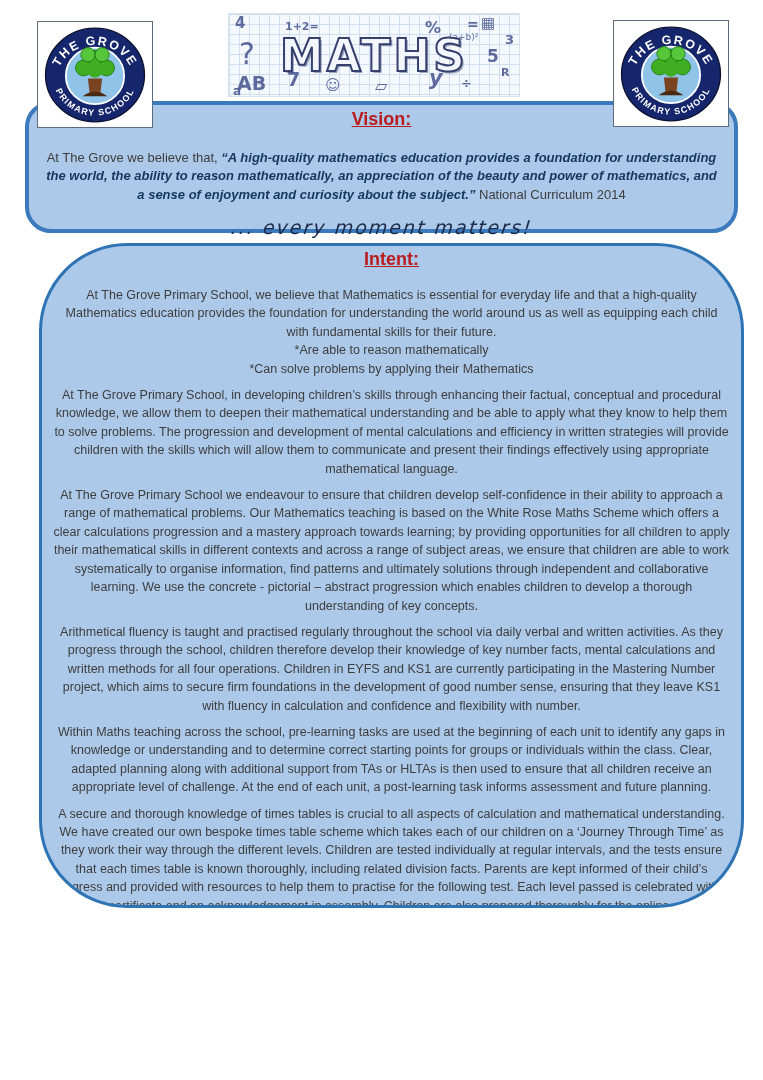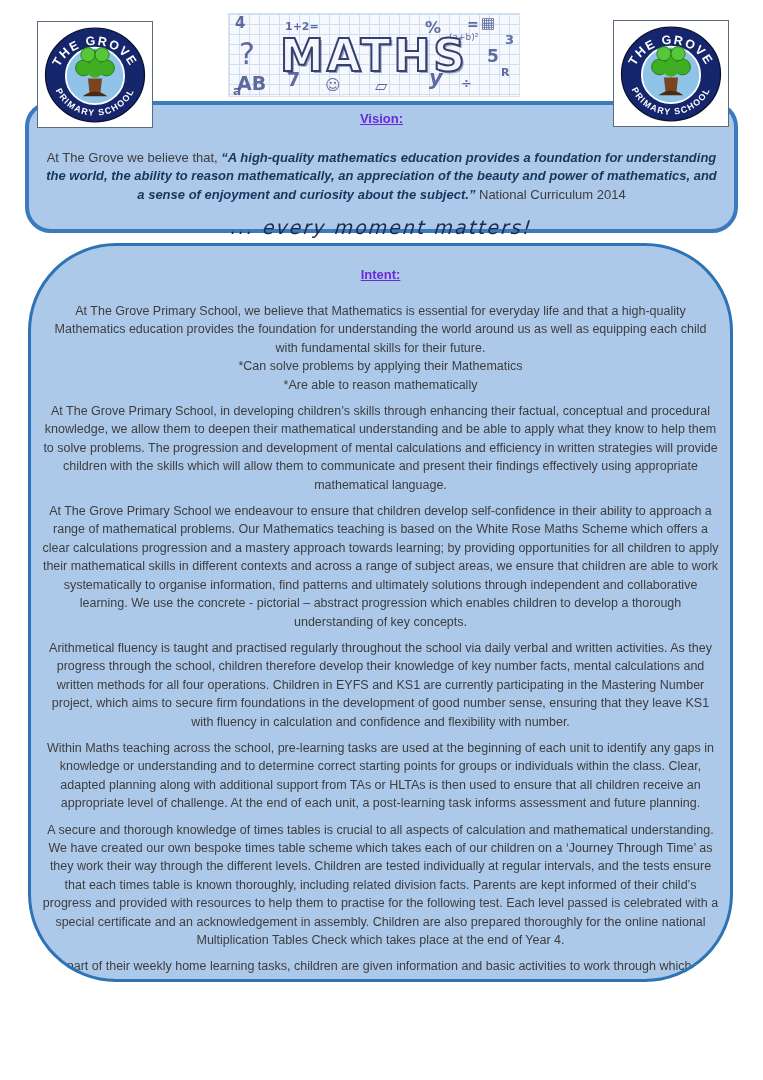--- a/index.html
+++ b/index.html
@@ -42,26 +42,26 @@
   .d12{ left:4px;   top:70px; font-size:12px; }
   .d13{ left:238px; top:2px;  font-size:14px; }
   .d14{ left:252px; top:0px;  font-size:15px; font-weight:normal; }
   .d15{ left:96px;  top:62px; font-size:15px; font-weight:normal; }
   .d16{ left:146px; top:62px; font-size:16px; font-weight:normal; }
 
   
   .vision-panel { position:absolute; left:25px; top:101px; width:713px; height:132px;
                   background:#adc9e9; border:4px solid #3a7abd; border-radius:26px;
                   z-index:1; text-align:center; padding:5px 14px 0 14px; }
-  .main-panel { position:absolute; left:28px; top:243px; width:705px; height:739px;
+  .main-panel { position:absolute; left:39px; top:243px; width:705px; height:665px;
                 background:#adc9e9; border:3px solid #2e74b5; border-radius:88px;
-                z-index:1; text-align:center; padding:20px 11px 0 11px; overflow:hidden; }
+                z-index:1; text-align:center; padding:4px 11px 0 11px; overflow:hidden; }
 
-  .section-heading { font-size:13px; font-weight:bold; text-decoration:underline;
-                     color:#6d28d9; line-height:18px; }
+  .section-heading { font-size:18px; font-weight:bold; text-decoration:underline;
+                     color:#b91c1c; line-height:18px; }
   .body-text { font-size:12.5px; line-height:18.4px; color:#3d3d3d; }
   .vision-panel .body-text { margin-top:21px; font-size:13px; }
   .quote-text { font-weight:bold; font-style:italic; color:#17365d; }
   .motto { display:inline-block; margin-top:12px; font-size:19px; color:#1c2b4a;
            font-style:italic; letter-spacing:2px; transform:skewX(-6deg);
            font-family:"DejaVu Sans", sans-serif; }
 
   .main-panel .block { margin-top:8px; }
   .main-panel .block.first { margin-top:18px; }
   .main-panel .bullets div { line-height:18.4px; }
@@ -148,22 +148,22 @@
     <div class="section-heading">Vision:</div>
     <div class="body-text"><span>At The Grove we believe that, </span><span class="quote-text">“A high-quality mathematics education provides a foundation for understanding the world, the ability to reason mathematically, an appreciation of the beauty and power of mathematics, and a sense of enjoyment and curiosity about the subject.”</span><span>  National Curriculum 2014</span></div>
     <div><span class="motto">... every moment matters!</span></div>
   </div>
 
   <div class="main-panel">
     <div class="section-heading">Intent:</div>
 
     <div class="block first body-text">At The Grove Primary School, we believe that Mathematics is essential for everyday life and that a high-quality Mathematics education provides the foundation for understanding the world around us as well as equipping each child with fundamental skills for their future.</div>
     <div class="bullets body-text">
+      <div>*Are able to reason mathematically</div>
       <div>*Can solve problems by applying their Mathematics</div>
-      <div>*Are able to reason mathematically</div>
     </div>
     <div class="block body-text">At The Grove Primary School, in developing children’s skills through enhancing their factual, conceptual and procedural knowledge, we allow them to deepen their mathematical understanding and be able to apply what they know to help them to solve problems. The progression and development of mental calculations and efficiency in written strategies will provide children with the skills which will allow them to communicate and present their findings effectively using appropriate mathematical language.</div>
 
 
     <div class="block body-text">At The Grove Primary School we endeavour to ensure that children develop self-confidence in their ability to approach a range of mathematical problems. Our Mathematics teaching is based on the White Rose Maths Scheme which offers a clear calculations progression and a mastery approach towards learning; by providing opportunities for all children to apply their mathematical skills in different contexts and across a range of subject areas, we ensure that children are able to work systematically to organise information, find patterns and ultimately solutions through independent and collaborative learning. We use the concrete - pictorial – abstract progression which enables children to develop a thorough understanding of key concepts.</div>
     <div class="block body-text">Arithmetical fluency is taught and practised regularly throughout the school via daily verbal and written activities. As they progress through the school, children therefore develop their knowledge of key number facts, mental calculations and written methods for all four operations. Children in EYFS and KS1 are currently participating in the Mastering Number project, which aims to secure firm foundations in the development of good number sense, ensuring that they leave KS1 with fluency in calculation and confidence and  flexibility with number.</div>
     <div class="block body-text">Within Maths teaching across the school, pre-learning tasks are used at the beginning of each unit to identify any gaps in knowledge or understanding and to determine correct starting points for groups or individuals within the class. Clear, adapted planning along with additional support from TAs or HLTAs is then used to ensure that all children receive an appropriate level of challenge. At the end of each unit, a post-learning task informs assessment and future planning.</div>
     <div class="block body-text">A secure and thorough knowledge of times tables is crucial to all aspects of calculation and mathematical understanding. We have created our own bespoke times table scheme which takes each of our children on a ‘Journey Through Time’ as they work their way through the different levels. Children are tested individually at regular intervals, and the tests ensure that each times table is known thoroughly, including related division facts. Parents are kept informed of their child’s progress and provided with resources to help them to practise for the following test. Each level passed is celebrated with a special certificate and an acknowledgement in assembly. Children are also prepared thoroughly for the online national Multiplication Tables Check which takes place at the end of Year 4.</div>
     <div class="block body-text">As part of their weekly home learning tasks, children are given information and basic activities to work through which will directly prepare them for the following week’s work. This information is introduced to them in a timetabled ‘Maths Matters’ session; it helps them to recall key facts and knowledge that will have a positive impact on their learning during the following week’s lessons.</div>
 

